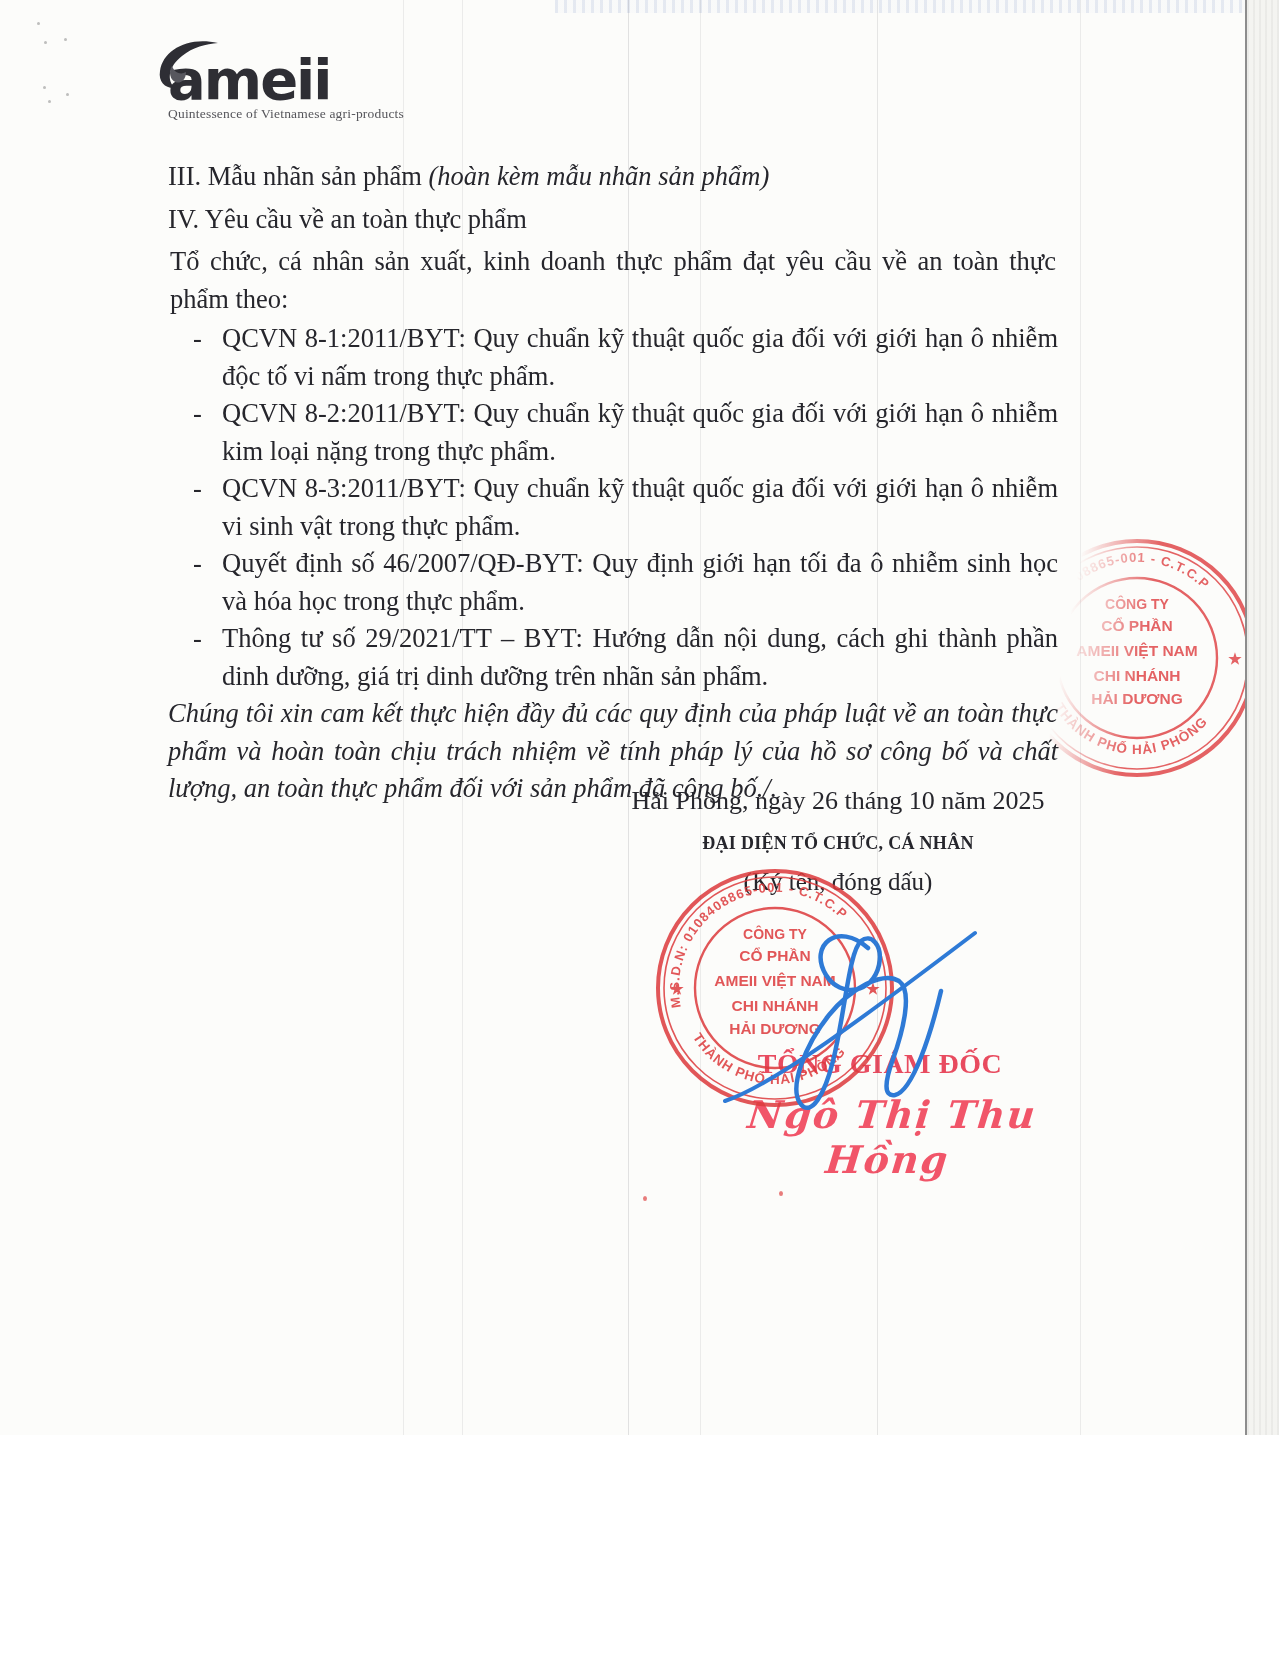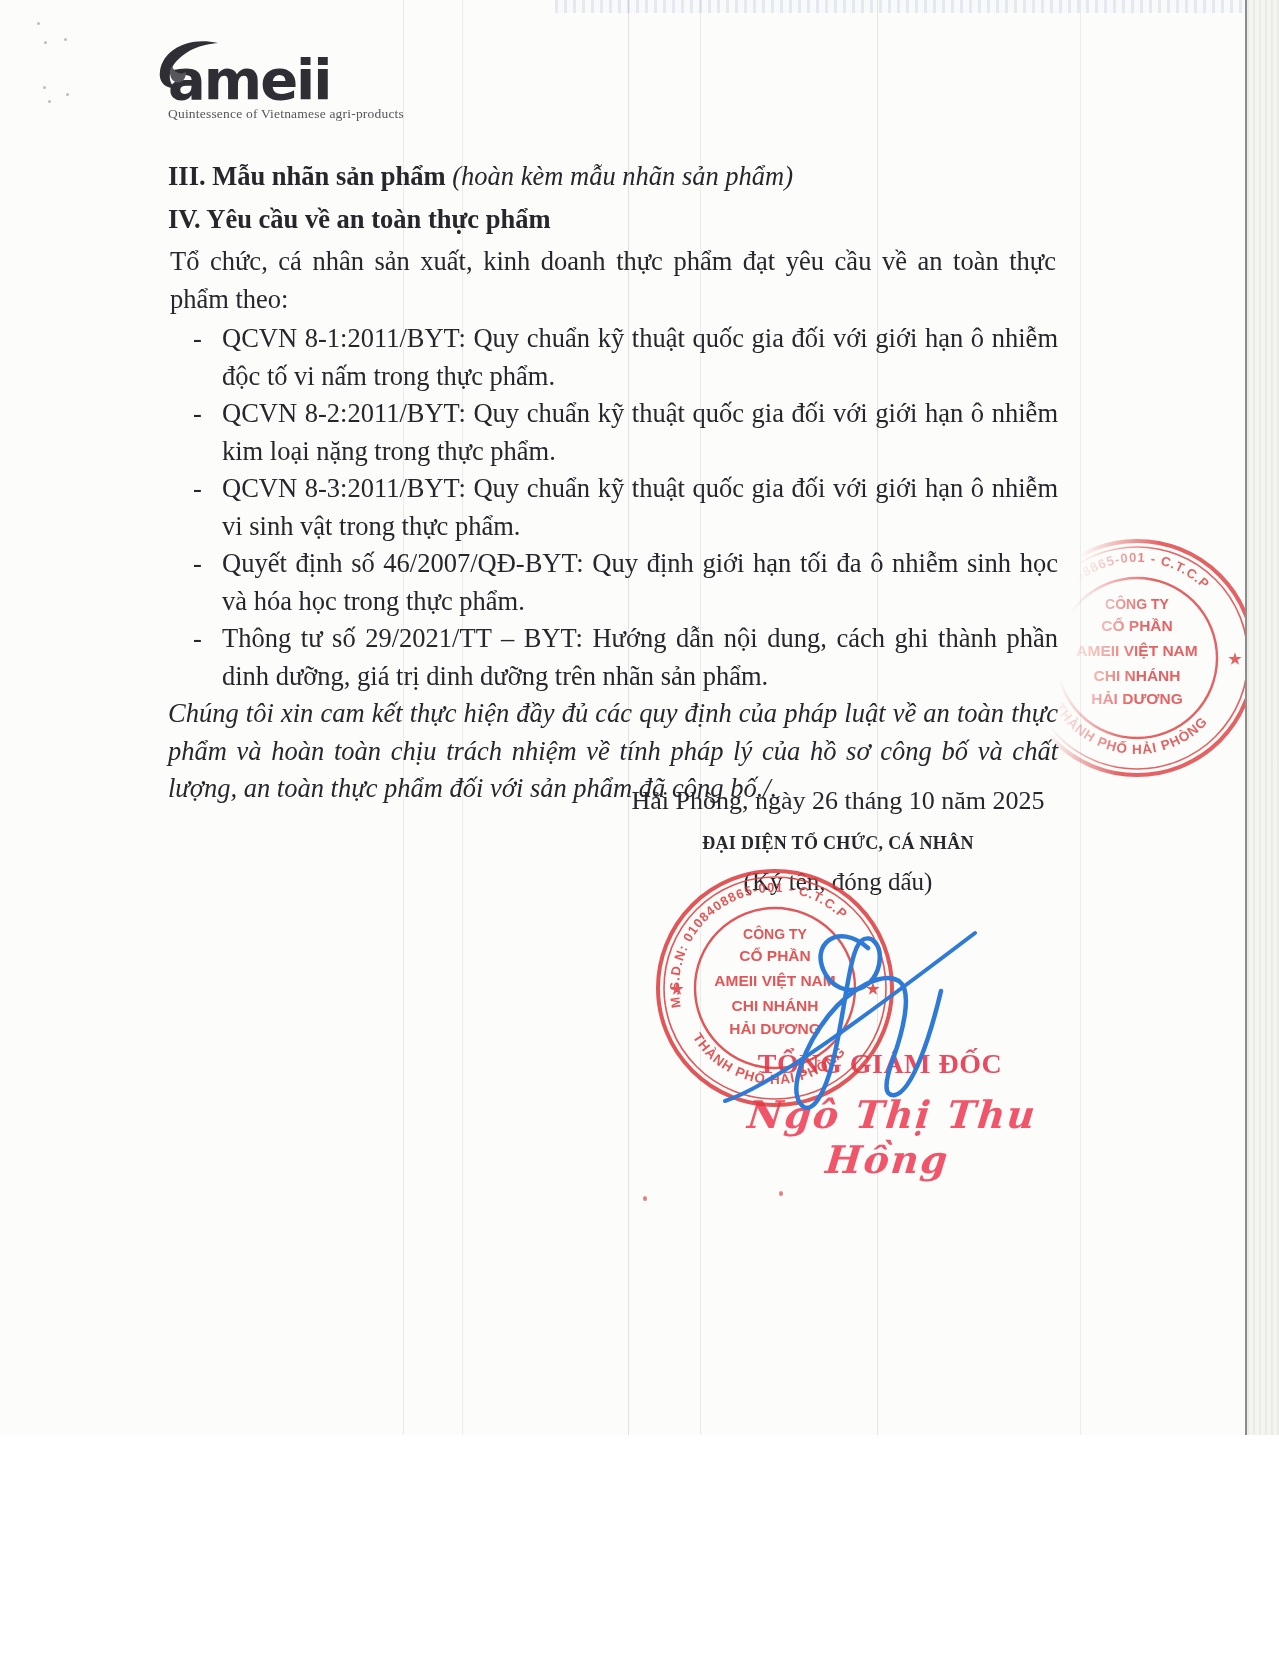--- a/index.html
+++ b/index.html
@@ -20,21 +20,21 @@
   .logo{position:absolute;left:168px;top:52px;z-index:3;}
   .logo-word{font-family:"DejaVu Sans",sans-serif;font-weight:bold;font-size:56px;color:#2e2e34;
     letter-spacing:-2px;line-height:56px;}
   .logo-swoosh{position:absolute;left:-12px;top:-16px;}
   .logo-tagline{font-family:"Liberation Serif",serif;font-size:13.5px;color:#55555a;margin-top:-2px;letter-spacing:.2px;}
 
   
   .doc-body{position:absolute;left:168px;top:158px;width:890px;color:#26262c;z-index:3;
     font-size:26.5px;line-height:37.5px;}
   .h-line{margin:0 0 5px 0;}
-  .h-bold{font-weight:bold;}
+  .h-bold{font-weight:normal;}
   .h-note{font-style:italic;}
   .intro{margin:2px;text-align:justify;}
   ul.blist{list-style:none;margin:0;padding:0;}
   ul.blist li{position:relative;padding-left:54px;text-align:justify;}
   ul.blist .dash{position:absolute;left:25px;top:0;}
   .commitment{margin:0;text-align:justify;font-style:italic;}
 
   
   .signing{position:absolute;left:613px;top:784px;width:450px;text-align:center;color:#26262c;z-index:3;}
   .place-date{font-size:26px;line-height:34px;}

